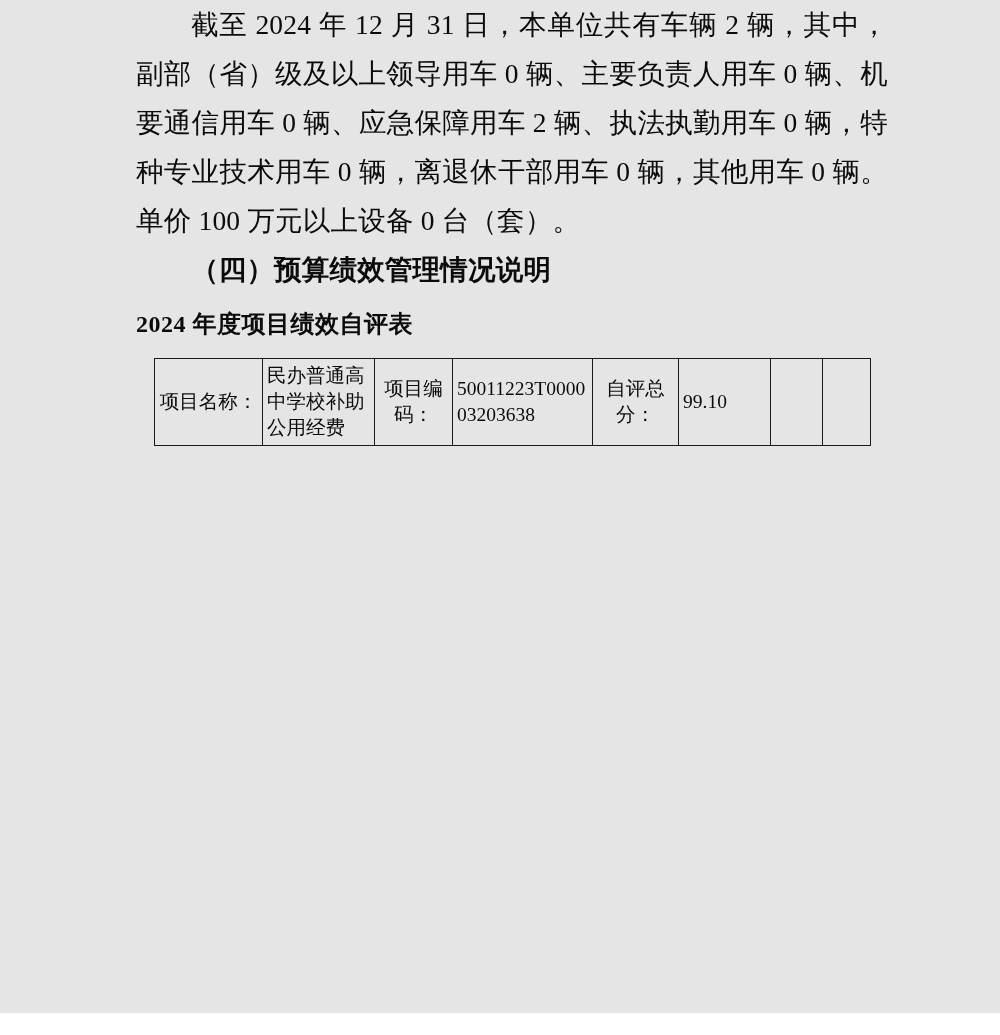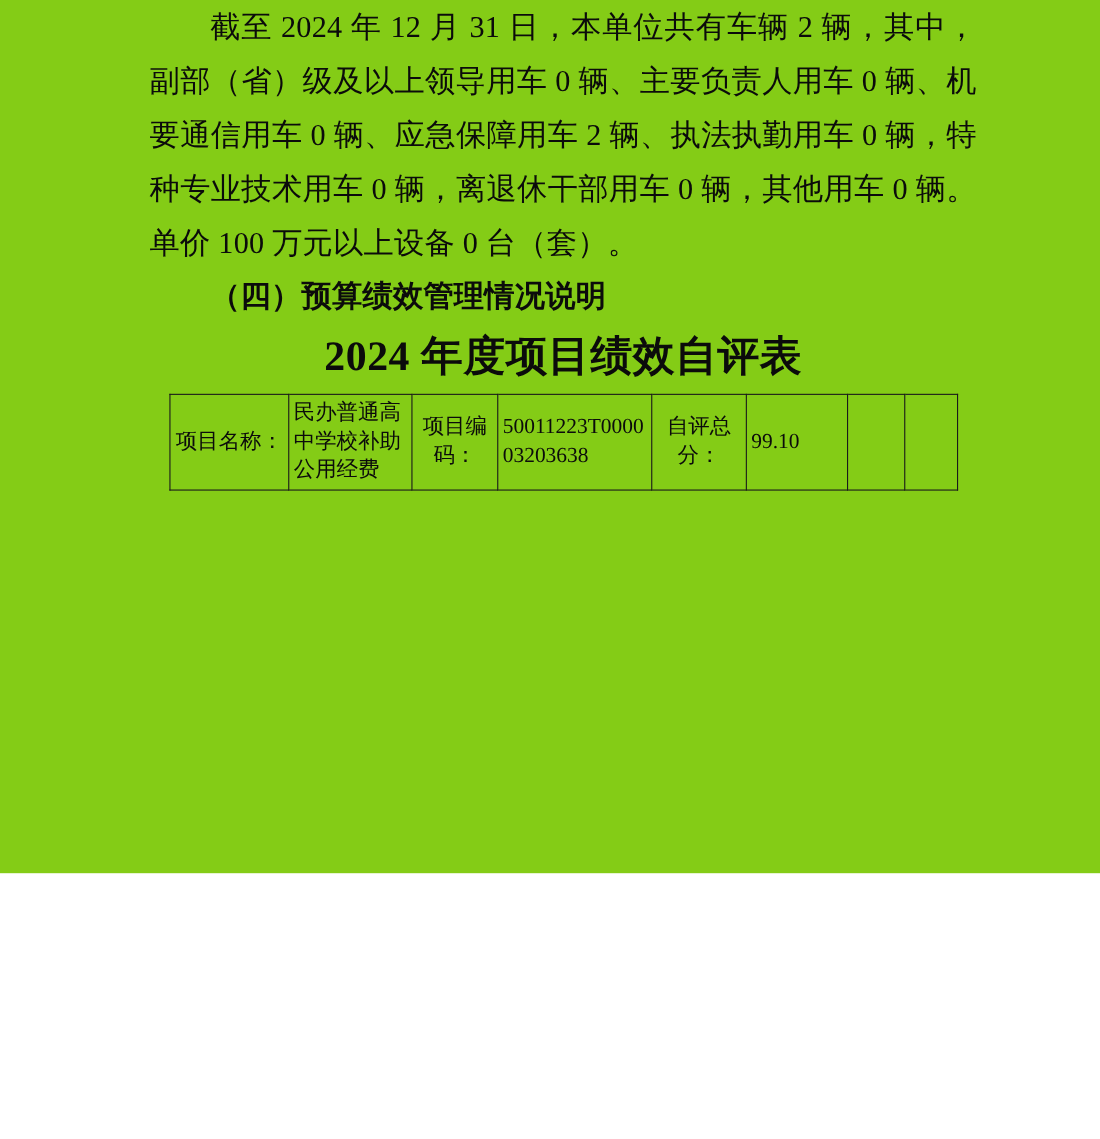--- a/index.html
+++ b/index.html
@@ -3,22 +3,22 @@
 <meta charset="utf-8">
 <style>
   html, body {
     margin: 0;
     padding: 0;
     background: #ffffff;
   }
   .page {
     position: relative;
     width: 1000px;
-    height: 794px;
-    background: #84cc16;
+    height: 1013px;
+    background: #e5e5e5;
     overflow: hidden;
     font-family: "Liberation Serif", serif;
     color: #0b0b0b;
   }
   .content {
     position: absolute;
     left: 136px;
     top: 0px;
     width: 752px;
   }
@@ -41,24 +41,23 @@
     font-family: "DejaVu Sans", sans-serif;
     text-indent: 55px;
     letter-spacing: 0.2px;
   }
   p.heading.sub {
     font-weight: bold;
   }
   .gap-sm { height: 8px; }
   .table-title {
     margin: 0;
-    font-size: 38px;
+    font-size: 24px;
     line-height: 44px;
     font-weight: bold;
-    text-align: center;
     font-family: "Liberation Serif", serif;
     letter-spacing: 0.5px;
   }
   table.perf {
     border-collapse: collapse;
     width: 716px;
     margin-top: 12px;
     margin-left: 18px;
     table-layout: fixed;
   }

